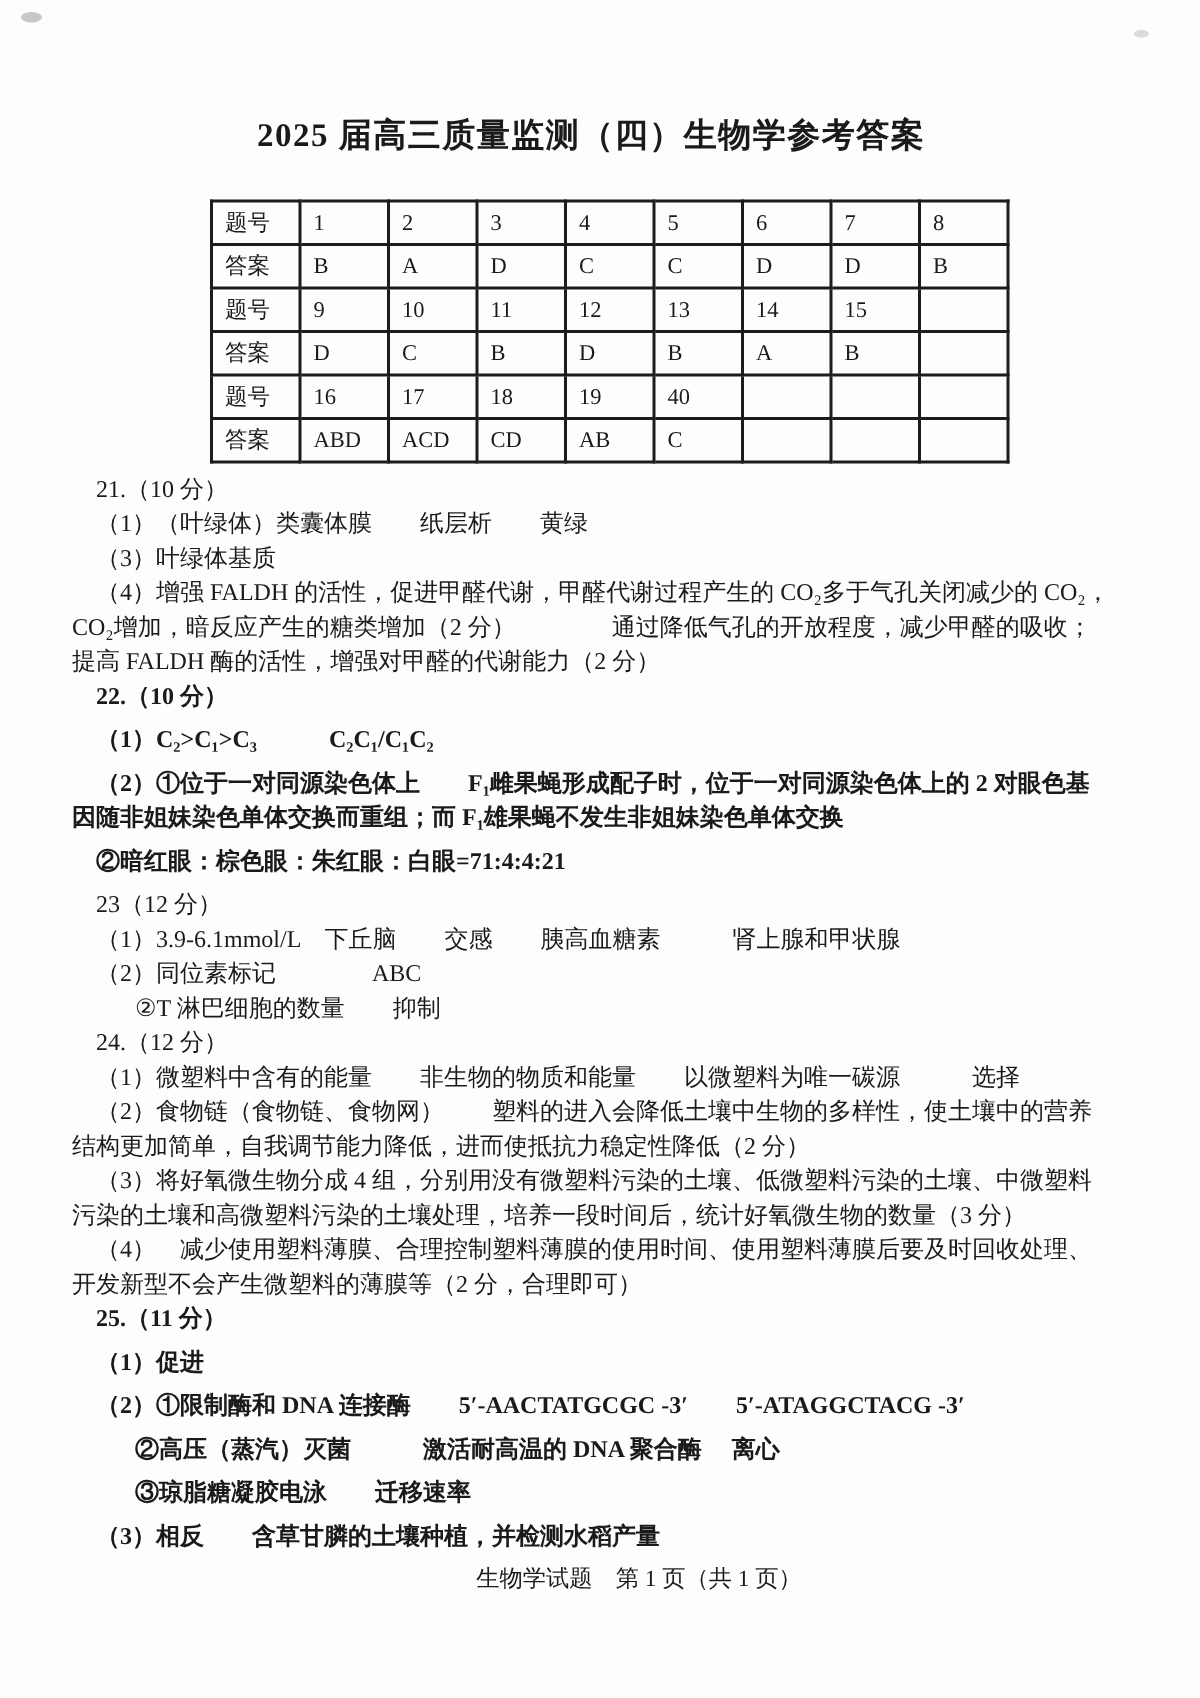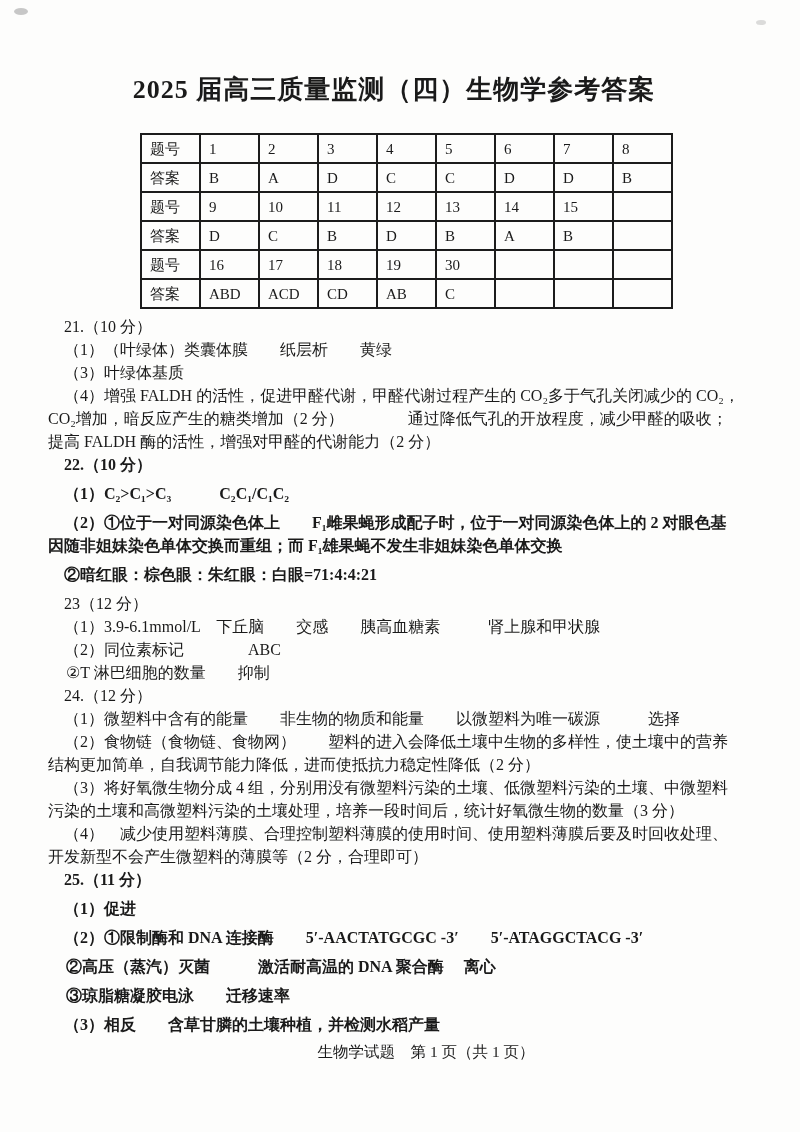--- a/index.html
+++ b/index.html
@@ -11,21 +11,21 @@
     overflow: hidden;
   }
   .page { position: relative; padding: 78px 60px 0 48px; }
 
   .scan-mark { position: absolute; background: #9a9a9a; border-radius: 50%; opacity: .55; }
   .scan-mark.tl { left: 14px; top: 8px; width: 14px; height: 7px; }
   .scan-mark.tr { left: 756px; top: 20px; width: 10px; height: 5px; opacity: .35; }
 
   h1.title {
     margin: 0;
-    font-size: 26px;
+    font-size: 22px;
     line-height: 24px;
     font-weight: 700;
     text-align: center;
     letter-spacing: 1px;
     white-space: nowrap;
   }
 
   table.answers {
     border-collapse: collapse;
     table-layout: fixed;
@@ -43,21 +43,21 @@
   td.lbl { width: 47px; font-size: 14.5px; padding-left: 9px; }
   td.val { width: 47px; }
 
   .sections { margin-top: 6px; font-size: 16px; line-height: 23px; }
   .sections p {
     margin: 0;
     text-indent: 16px;
     white-space: pre-wrap;
     word-break: break-word;
   }
-  .sections p.sub { margin-left: 18px; text-indent: 0; }
+  .sections p.sub { margin-left: 42px; text-indent: 0; }
   .loose p { margin-bottom: 6px; font-weight: bold; }
 
   .footer {
     margin-top: 3px;
     padding-left: 64px;
     text-align: center;
     font-size: 15.5px;
   }
 </style>
 </head>
@@ -114,21 +114,21 @@
         <td class="val">A</td>
         <td class="val">B</td>
         <td class="val"></td>
       </tr>
       <tr>
         <td class="lbl">题号</td>
         <td class="val">16</td>
         <td class="val">17</td>
         <td class="val">18</td>
         <td class="val">19</td>
-        <td class="val">30</td>
+        <td class="val">40</td>
         <td class="val"></td>
         <td class="val"></td>
         <td class="val"></td>
       </tr>
       <tr>
         <td class="lbl">答案</td>
         <td class="val">ABD</td>
         <td class="val">ACD</td>
         <td class="val">CD</td>
         <td class="val">AB</td>

